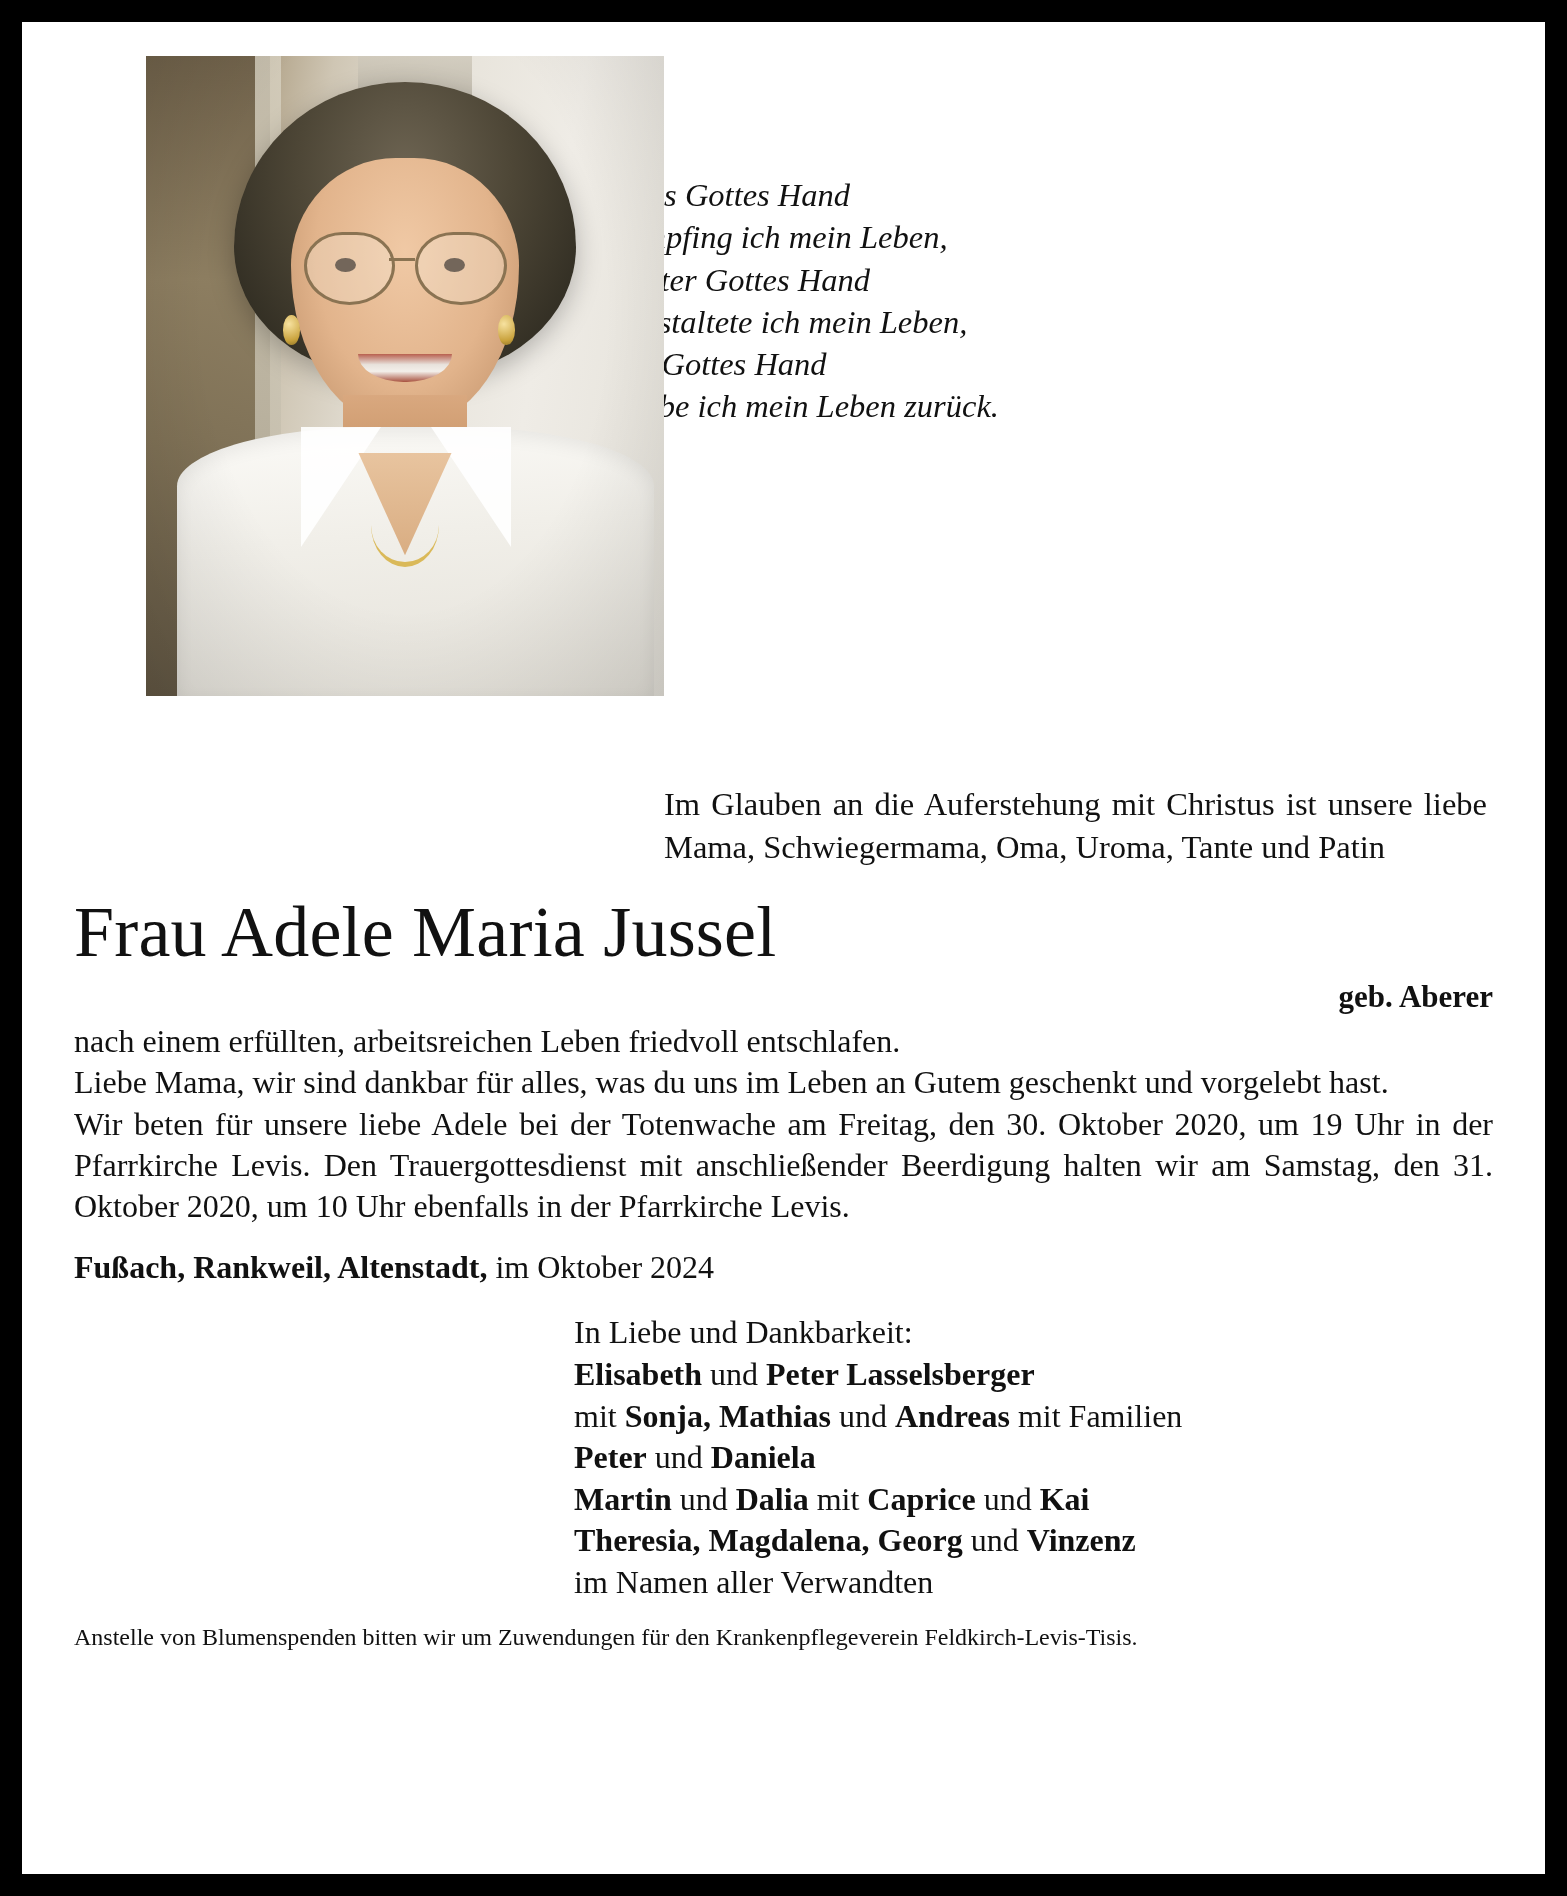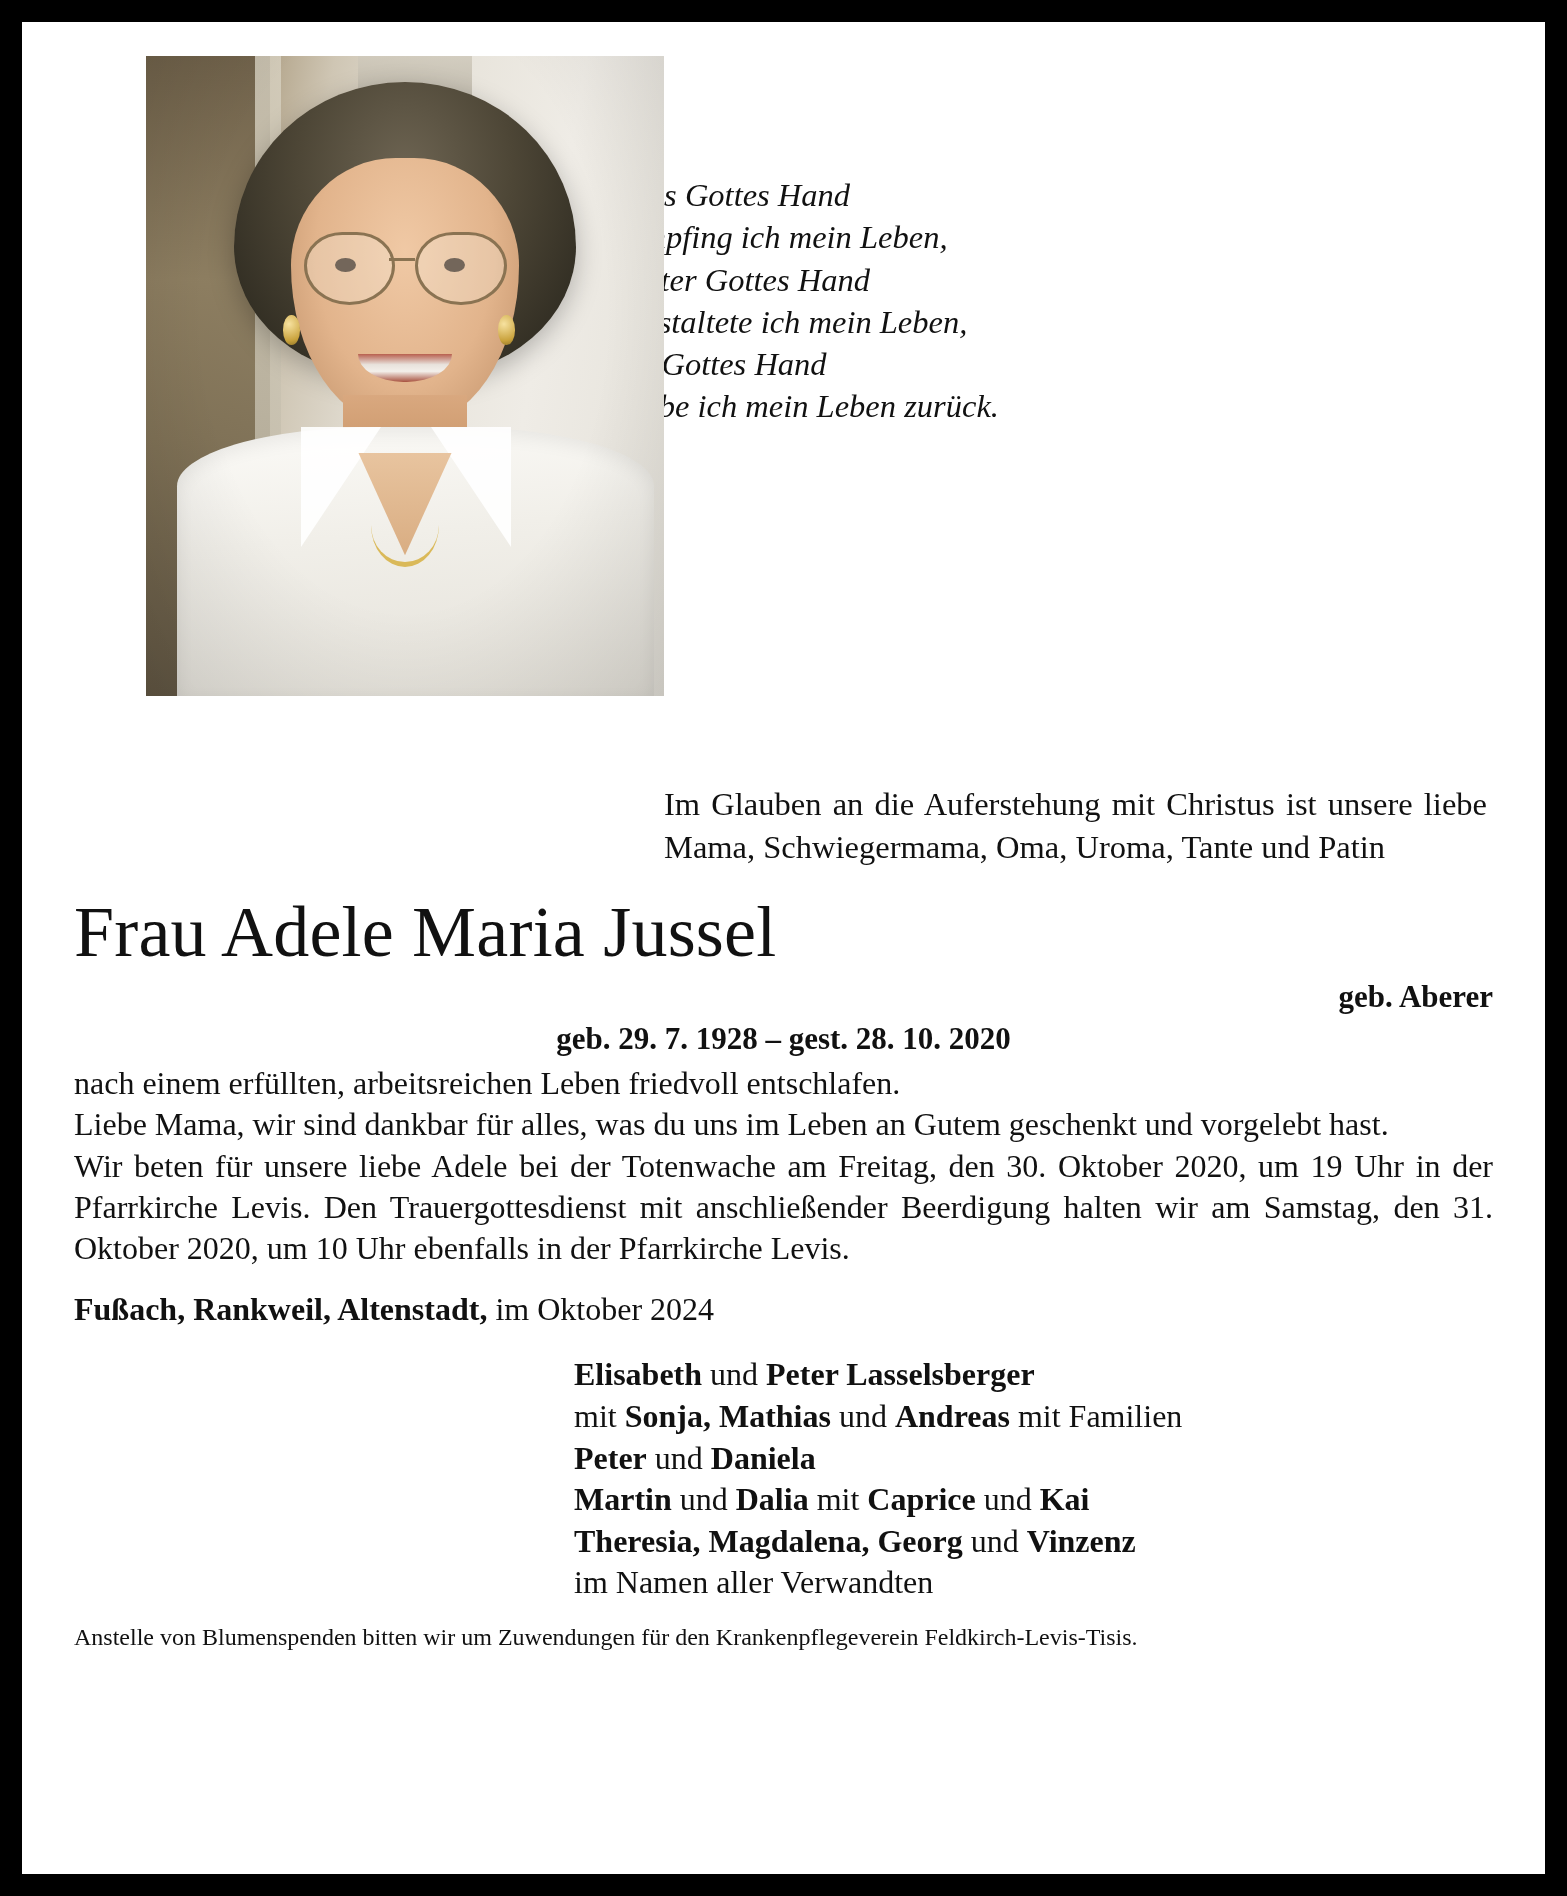--- a/index.html
+++ b/index.html
@@ -284,33 +284,33 @@
         <div>gestaltete ich mein Leben,</div>
         <div>in Gottes Hand</div>
         <div>gebe ich mein Leben zurück.</div>
       </div>
     </div>
 
     <div class="intro">Im Glauben an die Auferstehung mit Christus ist unsere liebe Mama, Schwiegermama, Oma, Uroma, Tante und Patin</div>
 
     <div class="name">Frau Adele Maria Jussel</div>
     <div class="maiden">geb. Aberer</div>
-    <div class="dates">geb. 29. 7. 1928 – gest. 28. 10. 2020</div>
 
     <div class="body-block">
       <p>nach einem erfüllten, arbeitsreichen Leben friedvoll entschlafen.</p>
       <p class="justified">Liebe Mama, wir sind dankbar für alles, was du uns im Leben an Gutem geschenkt und vorgelebt hast.</p>
       <p class="justified">Wir beten für unsere liebe Adele bei der Totenwache am Freitag, den 30. Oktober 2020, um 19 Uhr in der Pfarrkirche Levis. Den Trauergottesdienst mit anschließender Beerdigung halten wir am Samstag, den 31. Oktober 2020, um 10 Uhr ebenfalls in der Pfarrkirche Levis.</p>
     </div>
 
     <div class="places">
       <b>Fußach, Rankweil, Altenstadt,</b><span> im Oktober 2024</span>
     </div>
 
     <div class="family">
+      <div>In Liebe und Dankbarkeit:</div>
       <div>
         <b>Elisabeth</b><span> und </span><b>Peter Lasselsberger</b>
       </div>
       <div>
         <span>mit </span><b>Sonja, Mathias</b><span> und </span><b>Andreas</b><span> mit Familien</span>
       </div>
       <div>
         <b>Peter</b><span> und </span><b>Daniela</b>
       </div>
       <div>

